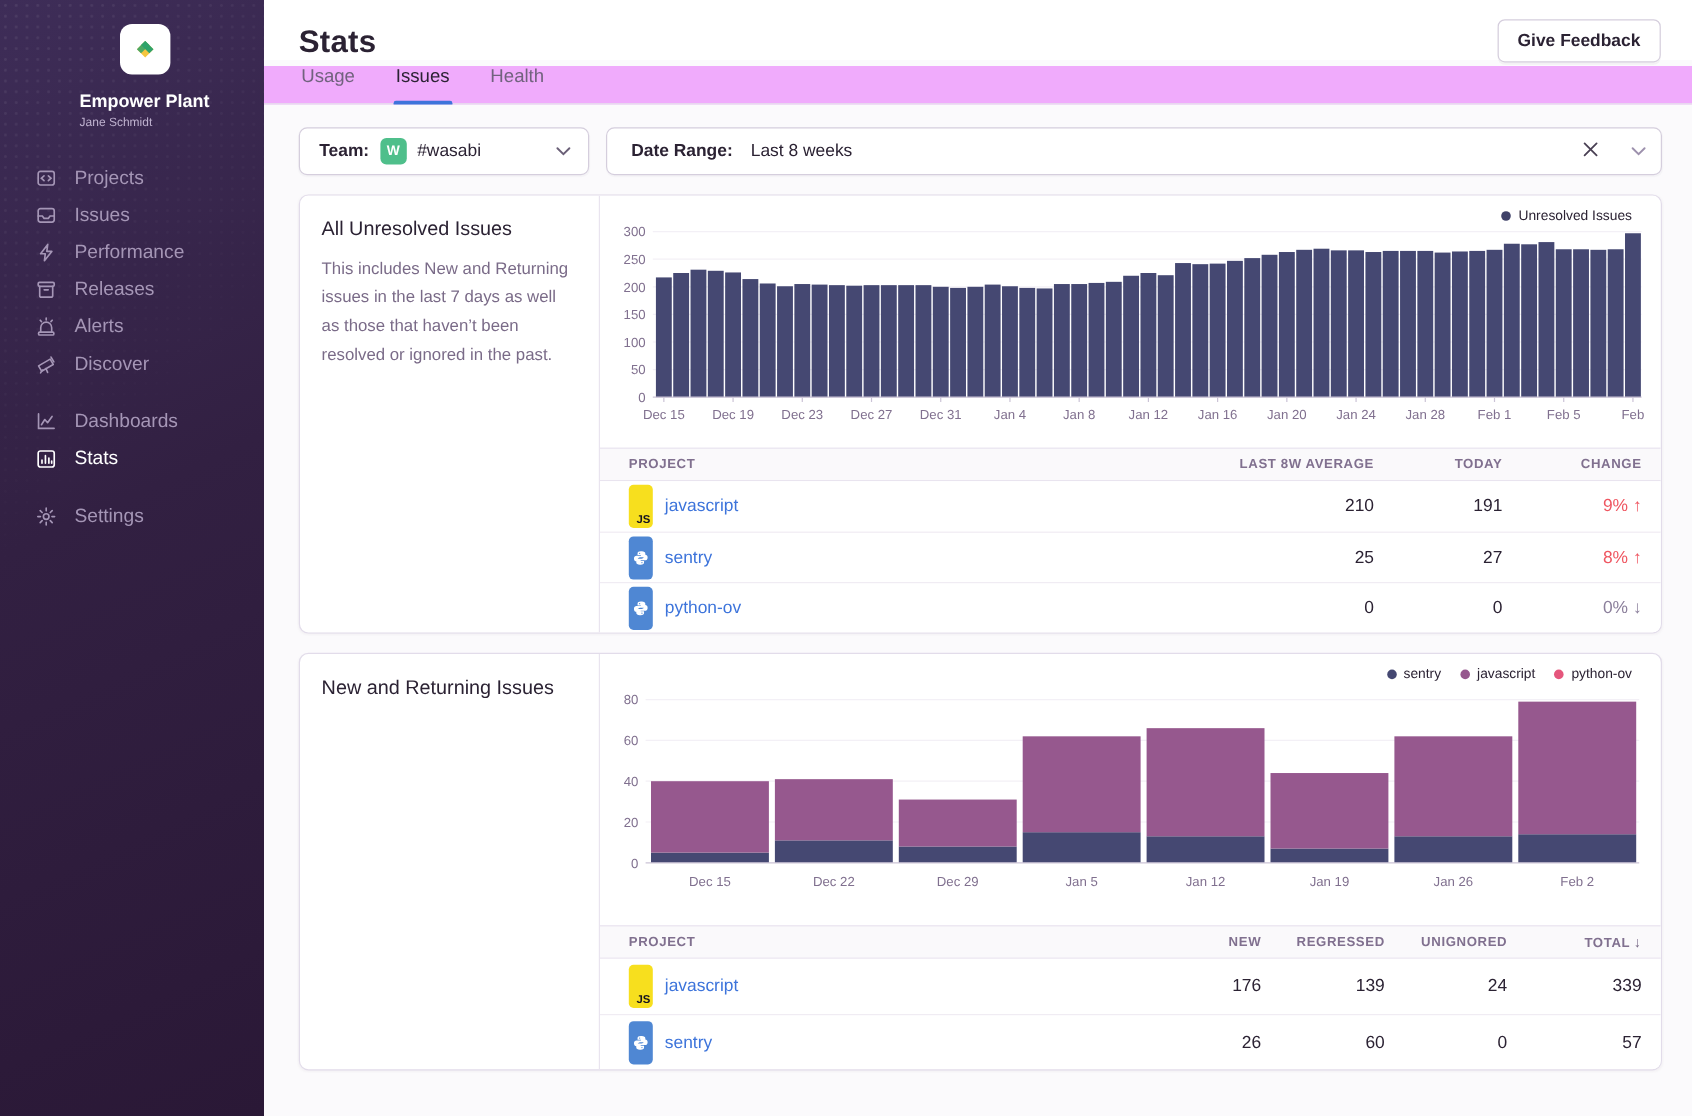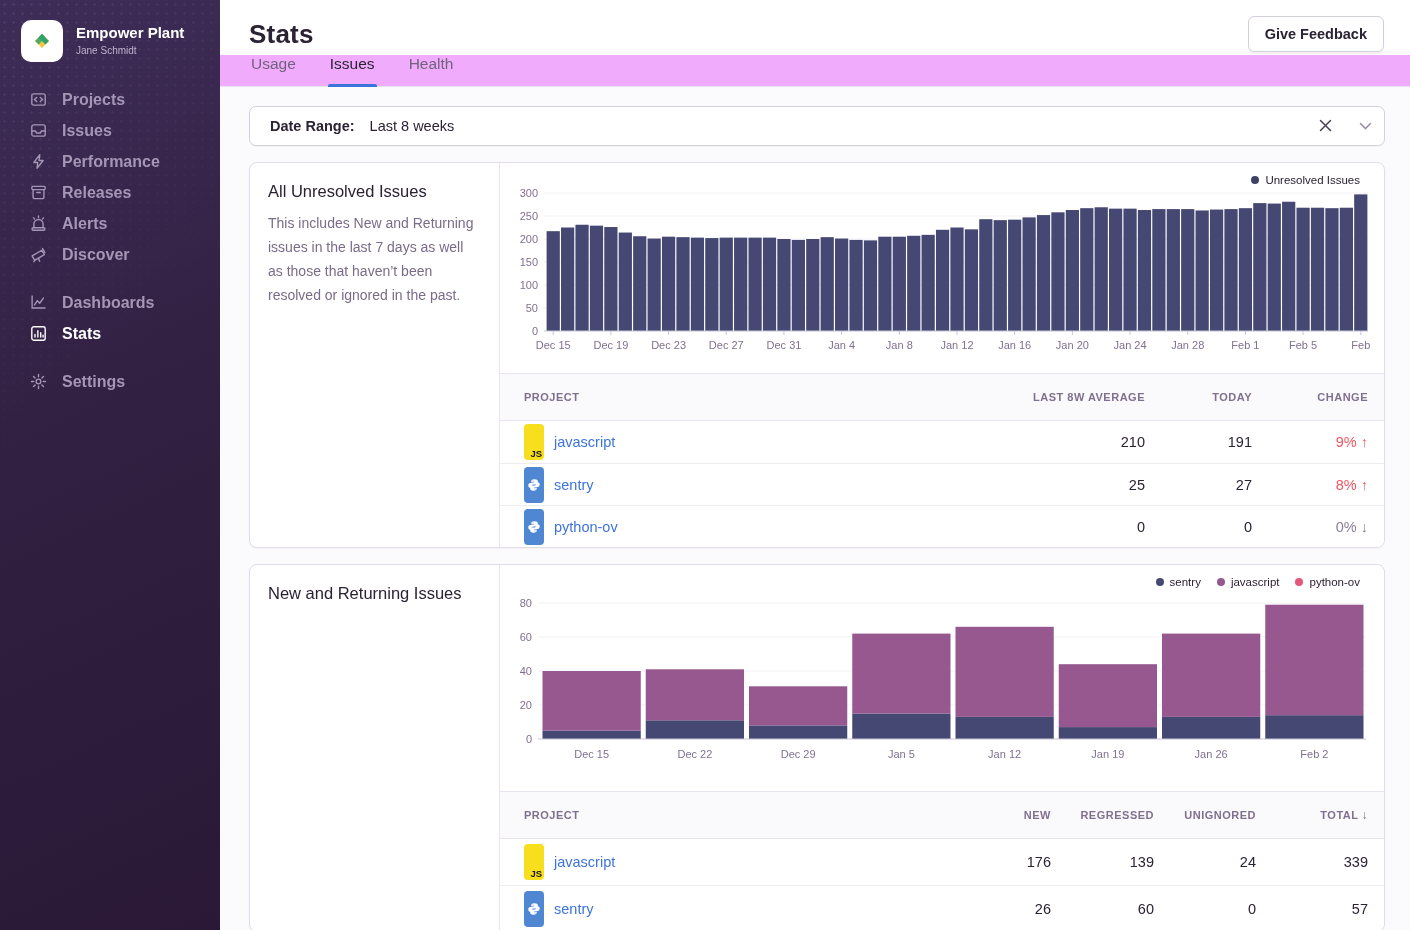--- a/index.html
+++ b/index.html
@@ -7,26 +7,26 @@
   body { font-family:"Liberation Sans", sans-serif; background:#fbfafc; color:#2b2233; }
 
   
   .sidebar { position:fixed; left:0; top:0; width:220px; height:930px;
     background:linear-gradient(155deg,#3e2d58 0%,#322042 45%,#2a1836 100%); z-index:5; }
   .sidebar::before { content:""; position:absolute; inset:0;
     background-image:radial-gradient(rgba(255,255,255,.08) 1px, transparent 1.4px);
     background-size:9px 9px;
     -webkit-mask-image:linear-gradient(135deg,#000 0%,transparent 45%);
     mask-image:linear-gradient(135deg,#000 0%,transparent 45%); pointer-events:none; }
-  .org-block { display:flex; align-items:center; gap:13px; padding:20px 0 0 21px; position:relative; }
+  .org-block { display:flex; align-items:center; gap:13px; padding:20px 0 0 21px; position:relative;flex-direction:column; }
   .org-logo { width:42px; height:42px; background:#fff; border-radius:10px; display:flex; align-items:center; justify-content:center; flex:0 0 42px; }
   .org-name { color:#fff; font-size:15px; font-weight:700; line-height:19px; }
   .org-user { color:#bfb2cf; font-size:10px; line-height:17px; }
   .nav { position:relative; margin-top:22px; }
-  .nav-group { margin-top:17px;font-weight:bold; }
+  .nav-group { margin-top:17px; }
   .nav-group:first-child { margin-top:0; }
   .nav-item { display:flex; align-items:center; gap:15px; height:31px; padding-left:30px;
     color:#a596b6; font-size:16px; cursor:pointer; }
   .nav-item.active { color:#fff; }
   .nicon { width:17px; height:17px; display:flex; align-items:center; justify-content:center; }
   .nicon svg { display:block; }
 
   
   .main { margin-left:220px; height:930px; }
   .page-header { background:#fff; padding:19px 26px 0 29px; position:relative; }
@@ -60,21 +60,21 @@
   .panel-title { font-size:16.5px; font-weight:400; color:#2b2233; }
   .panel-desc p { margin-top:10px; font-size:14px; line-height:24px; color:#7a6b88; }
   .chart-wrap { grid-column:2; grid-row:1; position:relative; }
   .chart-wrap svg { display:block; }
   .legend { position:absolute; top:11px; right:24px; display:flex; gap:16px; align-items:center; }
   .legend-item { display:flex; align-items:center; gap:6px; font-size:11.5px; color:#2b2233; }
   .ldot { width:8px; height:8px; border-radius:50%; }
 
   
   .tbl { grid-column:2; grid-row:2; }
-  .tbl-head { display:grid; align-items:center; height:48px; background:#faf9fb;
+  .tbl-head { display:grid; align-items:center; height:28px; background:#faf9fb;
     border-top:1px solid #e9e4ef; border-bottom:1px solid #e9e4ef;
     font-size:11px; font-weight:700; letter-spacing:.5px; color:#80708f; }
   .tbl-row { display:grid; align-items:center; background:#fff; }
   .tbl-row + .tbl-row { border-top:1px solid #f0ecf3; }
   .t1 .tbl-row { height:42px; }
   .t2 .tbl-row { height:46px; }
   .t1grid { grid-template-columns:1fr 220px 107px 116px; }
   .t2grid { grid-template-columns:1fr 108px 103px 102px 112px; }
   .c-proj { padding-left:24px; display:flex; align-items:center; gap:10px; }
   .c-num { text-align:right; padding-right:16px; font-size:14.5px; color:#2b2233; }
@@ -201,20 +201,31 @@
     <div class="page-title">Stats</div>
     <button class="feedback-btn">Give Feedback</button>
   </div>
   <div class="tabs">
     <div class="tab">Usage</div>
     <div class="tab active">Issues</div>
     <div class="tab">Health</div>
   </div>
 
   <div class="filters">
+    <div class="fbox team-box">
+      <span class="flabel">Team:</span>
+      <span class="team-avatar">W</span>
+      <span class="fvalue">#wasabi</span>
+      <span class="spring"></span>
+      <span class="chev">
+        <svg width="13" height="8" viewBox="0 0 13 8" fill="none" stroke="#6b6078" stroke-width="1.6" stroke-linecap="round">
+            <path d="M1.5 1.5 6.5 6.5 11.5 1.5"></path>
+          </svg>
+      </span>
+    </div>
     <div class="fbox date-box">
       <span class="flabel">Date Range:</span>
       <span class="fvalue">Last 8 weeks</span>
       <span class="spring"></span>
       <span class="clear-x">
         <svg width="13" height="13" viewBox="0 0 13 13" fill="none" stroke="#4a4054" stroke-width="1.5" stroke-linecap="round">
             <path d="M1.5 1.5 11.5 11.5 M11.5 1.5 1.5 11.5"></path>
           </svg>
       </span>
       <span class="chev">

